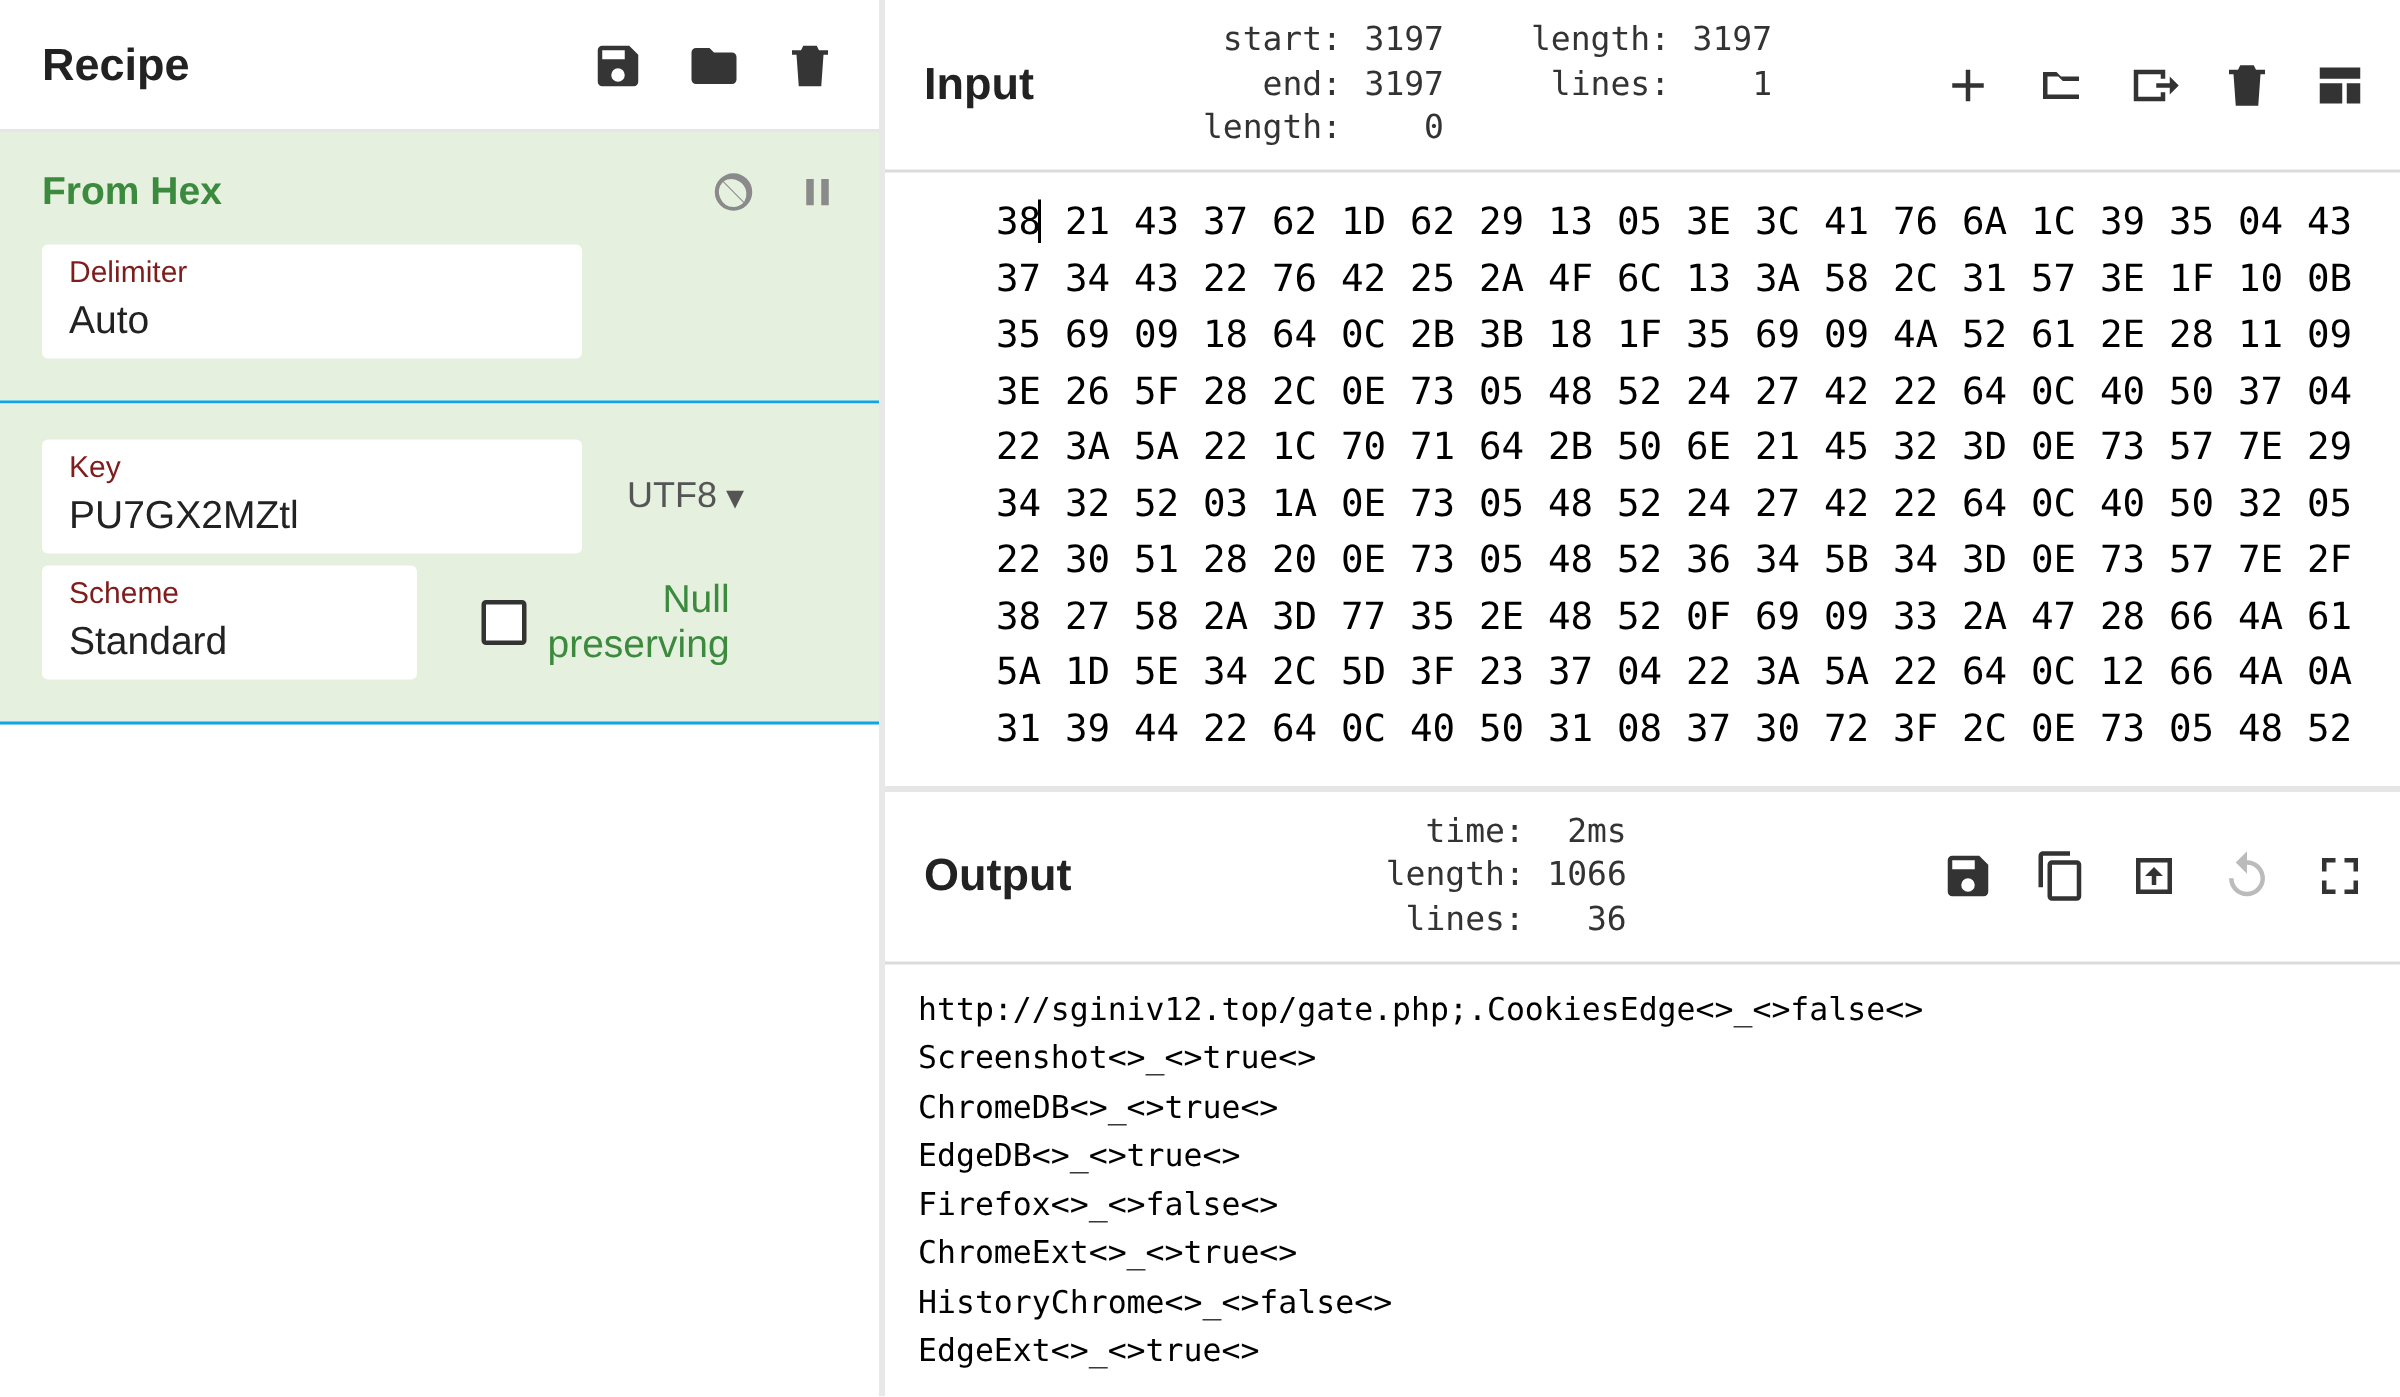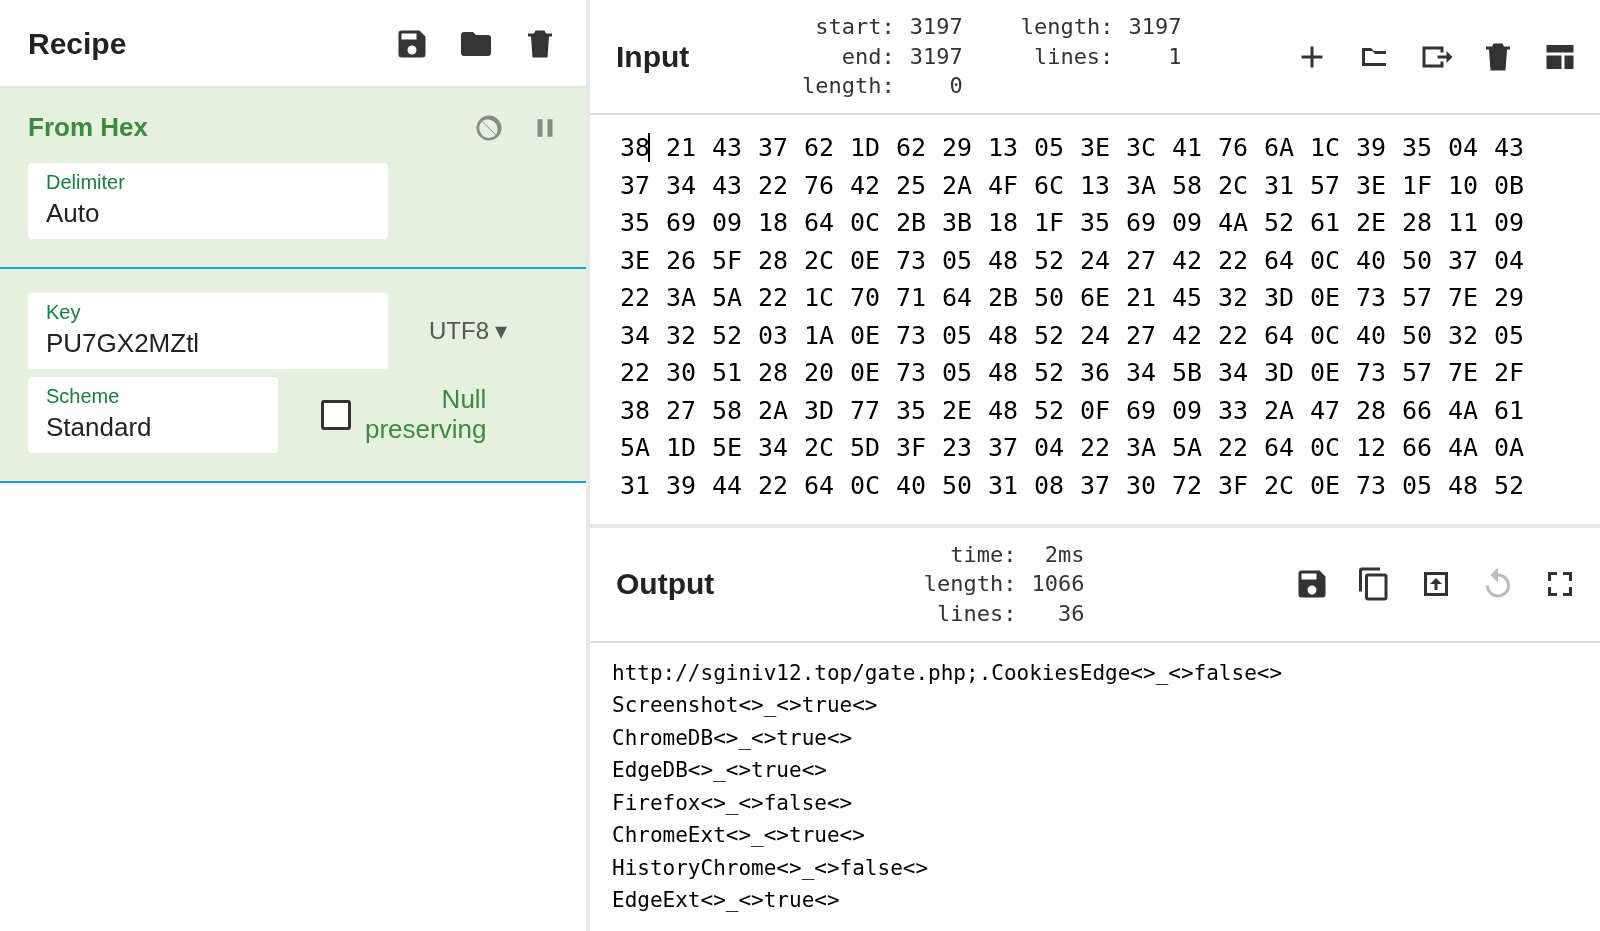--- a/index.html
+++ b/index.html
@@ -14,23 +14,23 @@
   .icon-btn svg { width:36px; height:36px; fill:#353535; }
   .op { background:#e5f0df; padding:24px 26px 28px 28px; border-bottom:2px solid #0ea5e9; }
   .op-header { display:flex; justify-content:space-between; align-items:center; margin-bottom:20px; }
   .op-title { color:#3b8a3e; font-size:26px; font-weight:700; }
   .op-controls { display:flex; gap:26px; color:#8a8a8a; }
   .op-controls svg { width:30px; height:30px; fill:#8a8a8a; }
   .field {
     background:#fff; border-radius:4px; padding:8px 18px 10px 18px; display:inline-block;
   }
   .field-wide { width:360px; }
-  .field-label { color:#15803d; font-size:20px; margin-bottom:4px; }
+  .field-label { color:#7f1d1d; font-size:20px; margin-bottom:4px; }
   .field-value { font-size:26px; color:#222; }
-  .xor-key-row { display:flex; align-items:center; gap:31px; }
+  .xor-key-row { display:flex; align-items:center; gap:20px; }
   .utf8 { color:#555; font-size:24px; display:flex; align-items:center; gap:6px; margin-left:10px;justify-content:space-between; }
   .xor-bottom { display:flex; align-items:center; gap:43px; margin-top:8px; }
   .scheme-field { width:250px; }
   .checkbox-row { display:flex; align-items:center; gap:14px; color:#3b8a3e; font-size:26px; line-height:1.15;text-align:right; }
   .checkbox { width:30px; height:30px; border:3px solid #333; border-radius:3px; background:#fff; flex:none; }
 
   .right { flex:1; display:flex; flex-direction:column; }
   .panel-header { display:flex; align-items:center; justify-content:space-between; padding:12px 22px 12px 26px; border-bottom:2px solid #dcdcdc; }
   .panel-title { font-size:30px; font-weight:700; color:#222; }
   .stats { display:flex; gap:58px; font-family: ui-monospace, SFMono-Regular, Menlo, Consolas, monospace; font-size:22px; color:#333; }
@@ -39,21 +39,21 @@
   .stat-col .v { display:inline-block; min-width:60px; text-align:right; }
   .panel-actions { display:flex; gap:26px; align-items:center; }
   .panel-actions svg { width:36px; height:36px; fill:#333; }
   .panel-actions .disabled svg { fill:#bbb; }
 
   .input-body { flex:1; padding:14px 22px 10px 22px; font-family: ui-monospace, SFMono-Regular, Menlo, Consolas, monospace; font-size:25px; line-height:1.5; letter-spacing:0; overflow:hidden; white-space:pre; color:#000; }
   .caret { border-left:2px solid #000; padding-left:0; margin-left:-2px; }
 
   .output-header { border-top:4px solid #e6e6e6; }
   .output-body { padding:14px 22px; font-family: ui-monospace, SFMono-Regular, Menlo, Consolas, monospace; font-size:21px; line-height:1.55; white-space:pre; color:#000; overflow:hidden; }
-  .hex-row { display:flex; gap:0; }
+  .hex-row { display:flex; gap:0;margin-left:44px; }
   .hex-cell { width:46px; text-align:center; }
 </style>
 </head>
 <body>
 
 <div class="app">
 
   <div class="recipe">
     <div class="recipe-header">
       <div class="recipe-title">Recipe</div>

